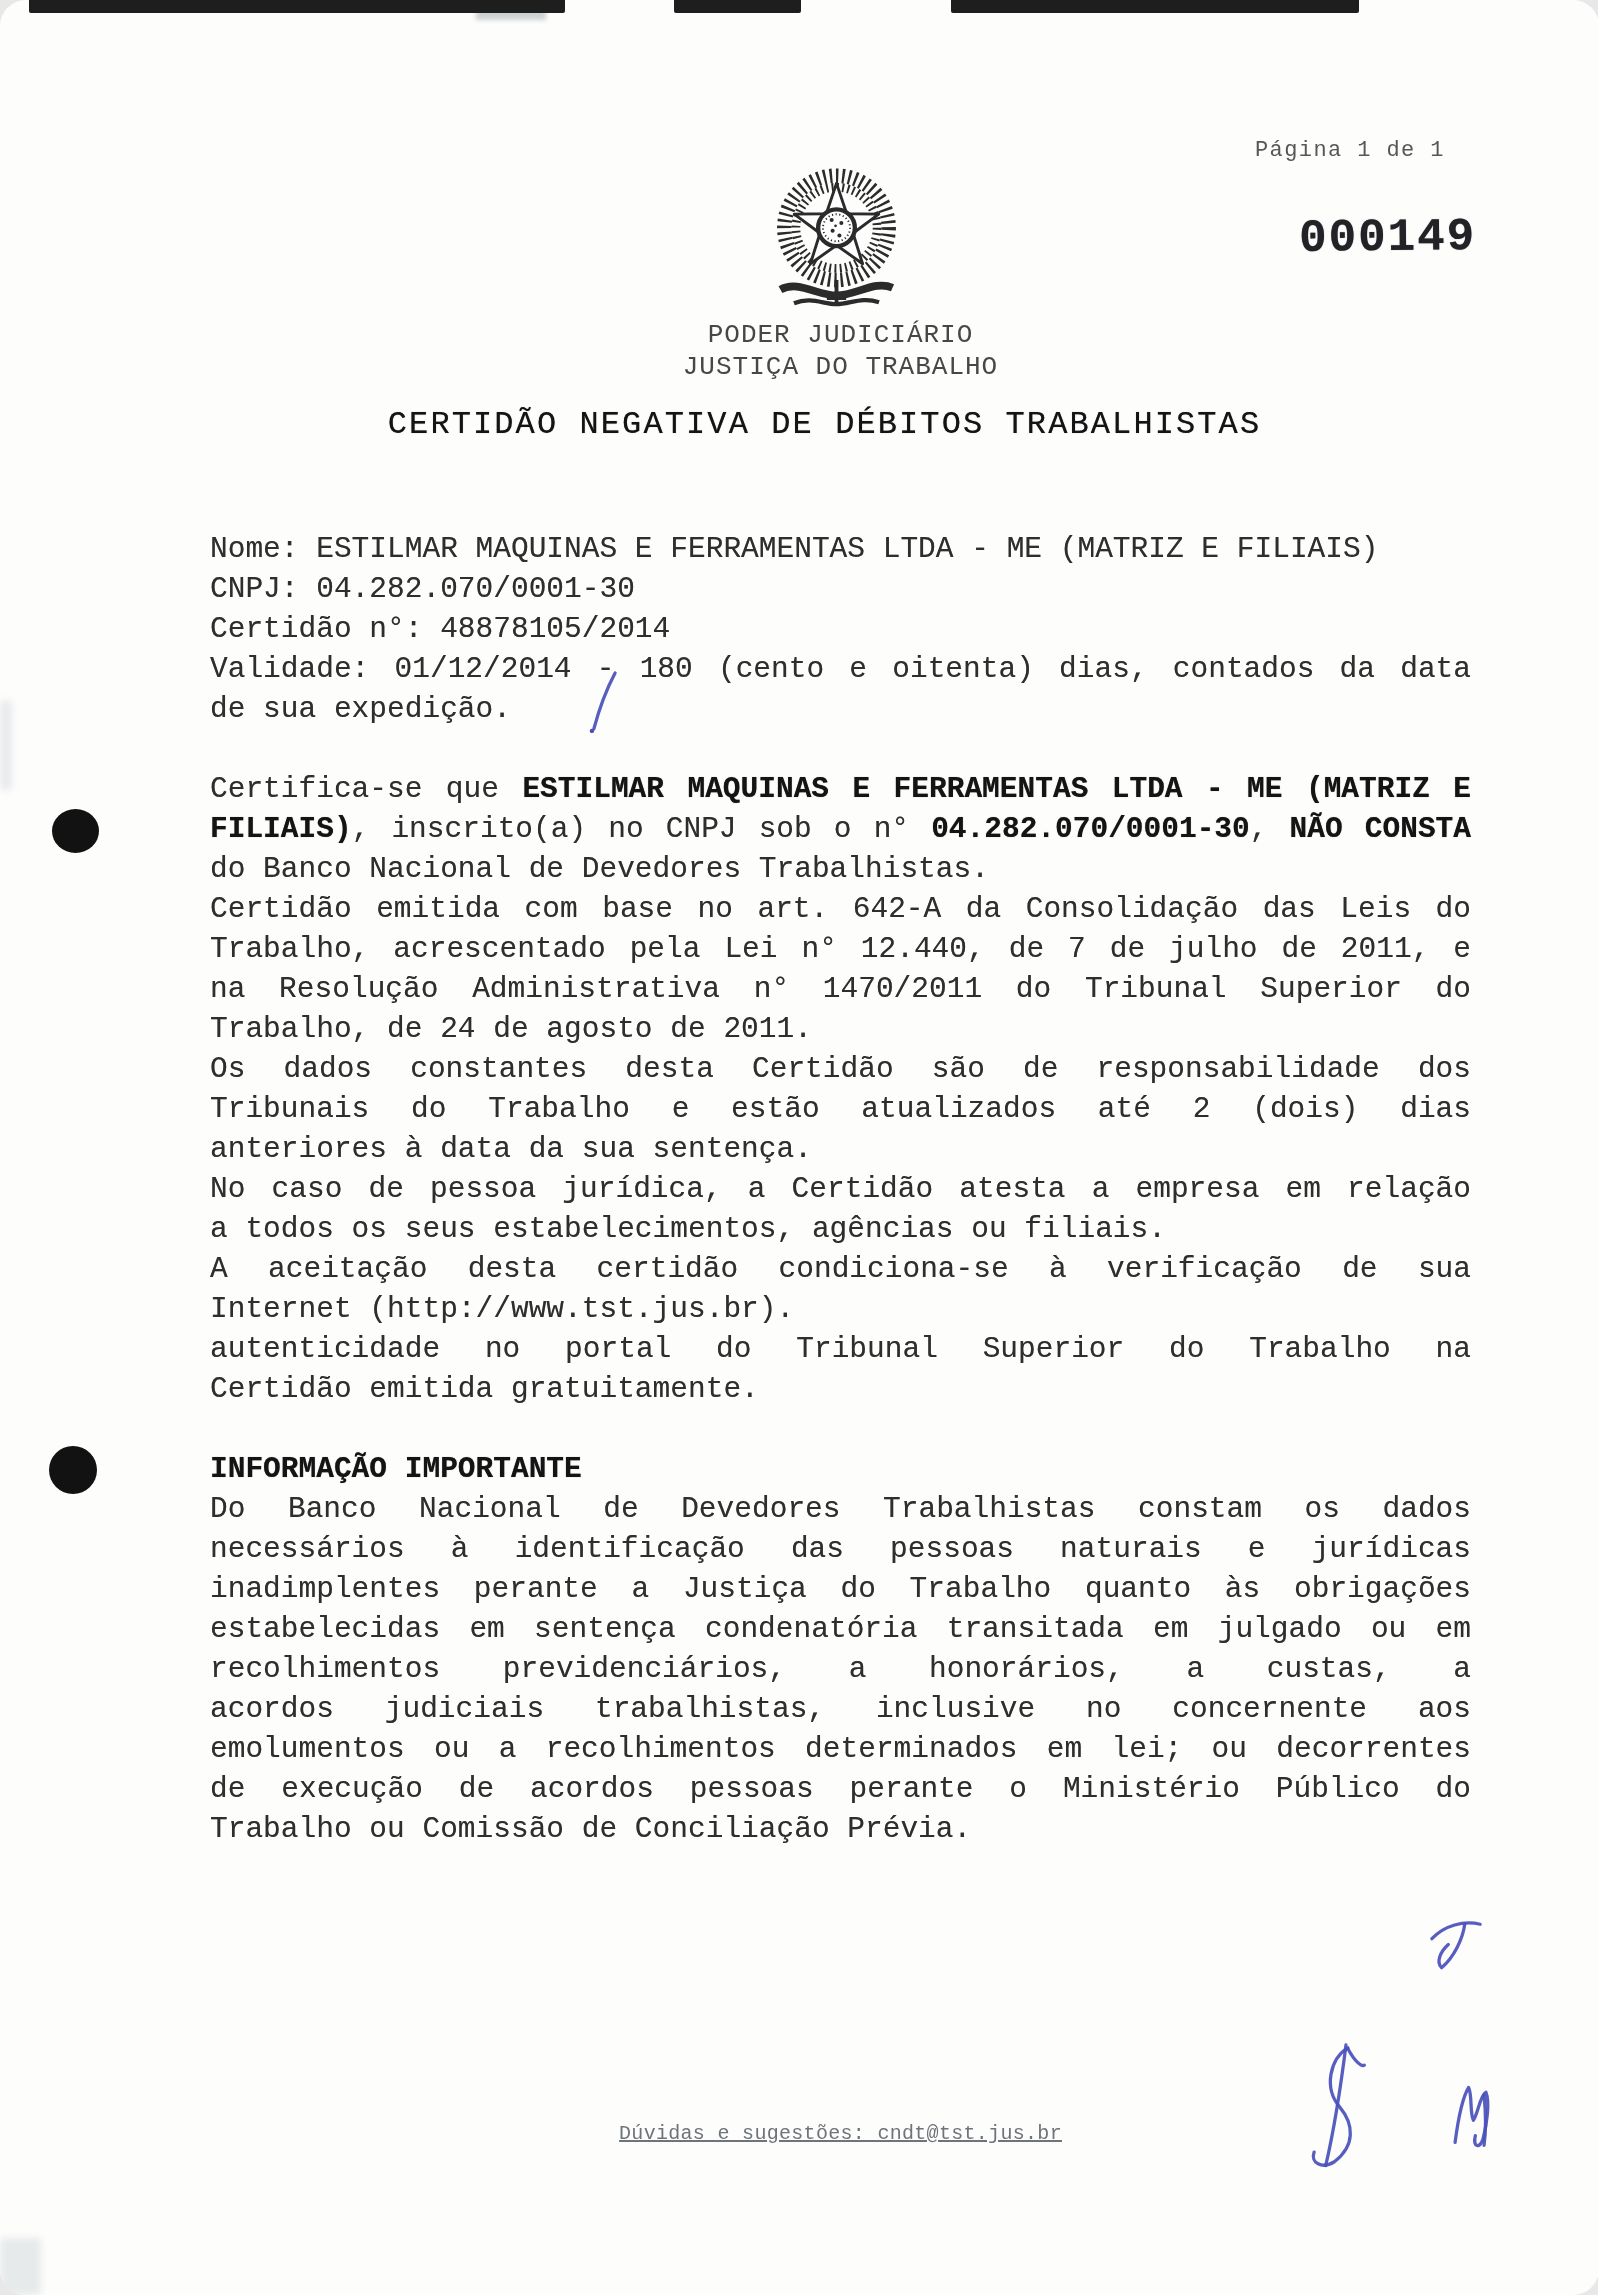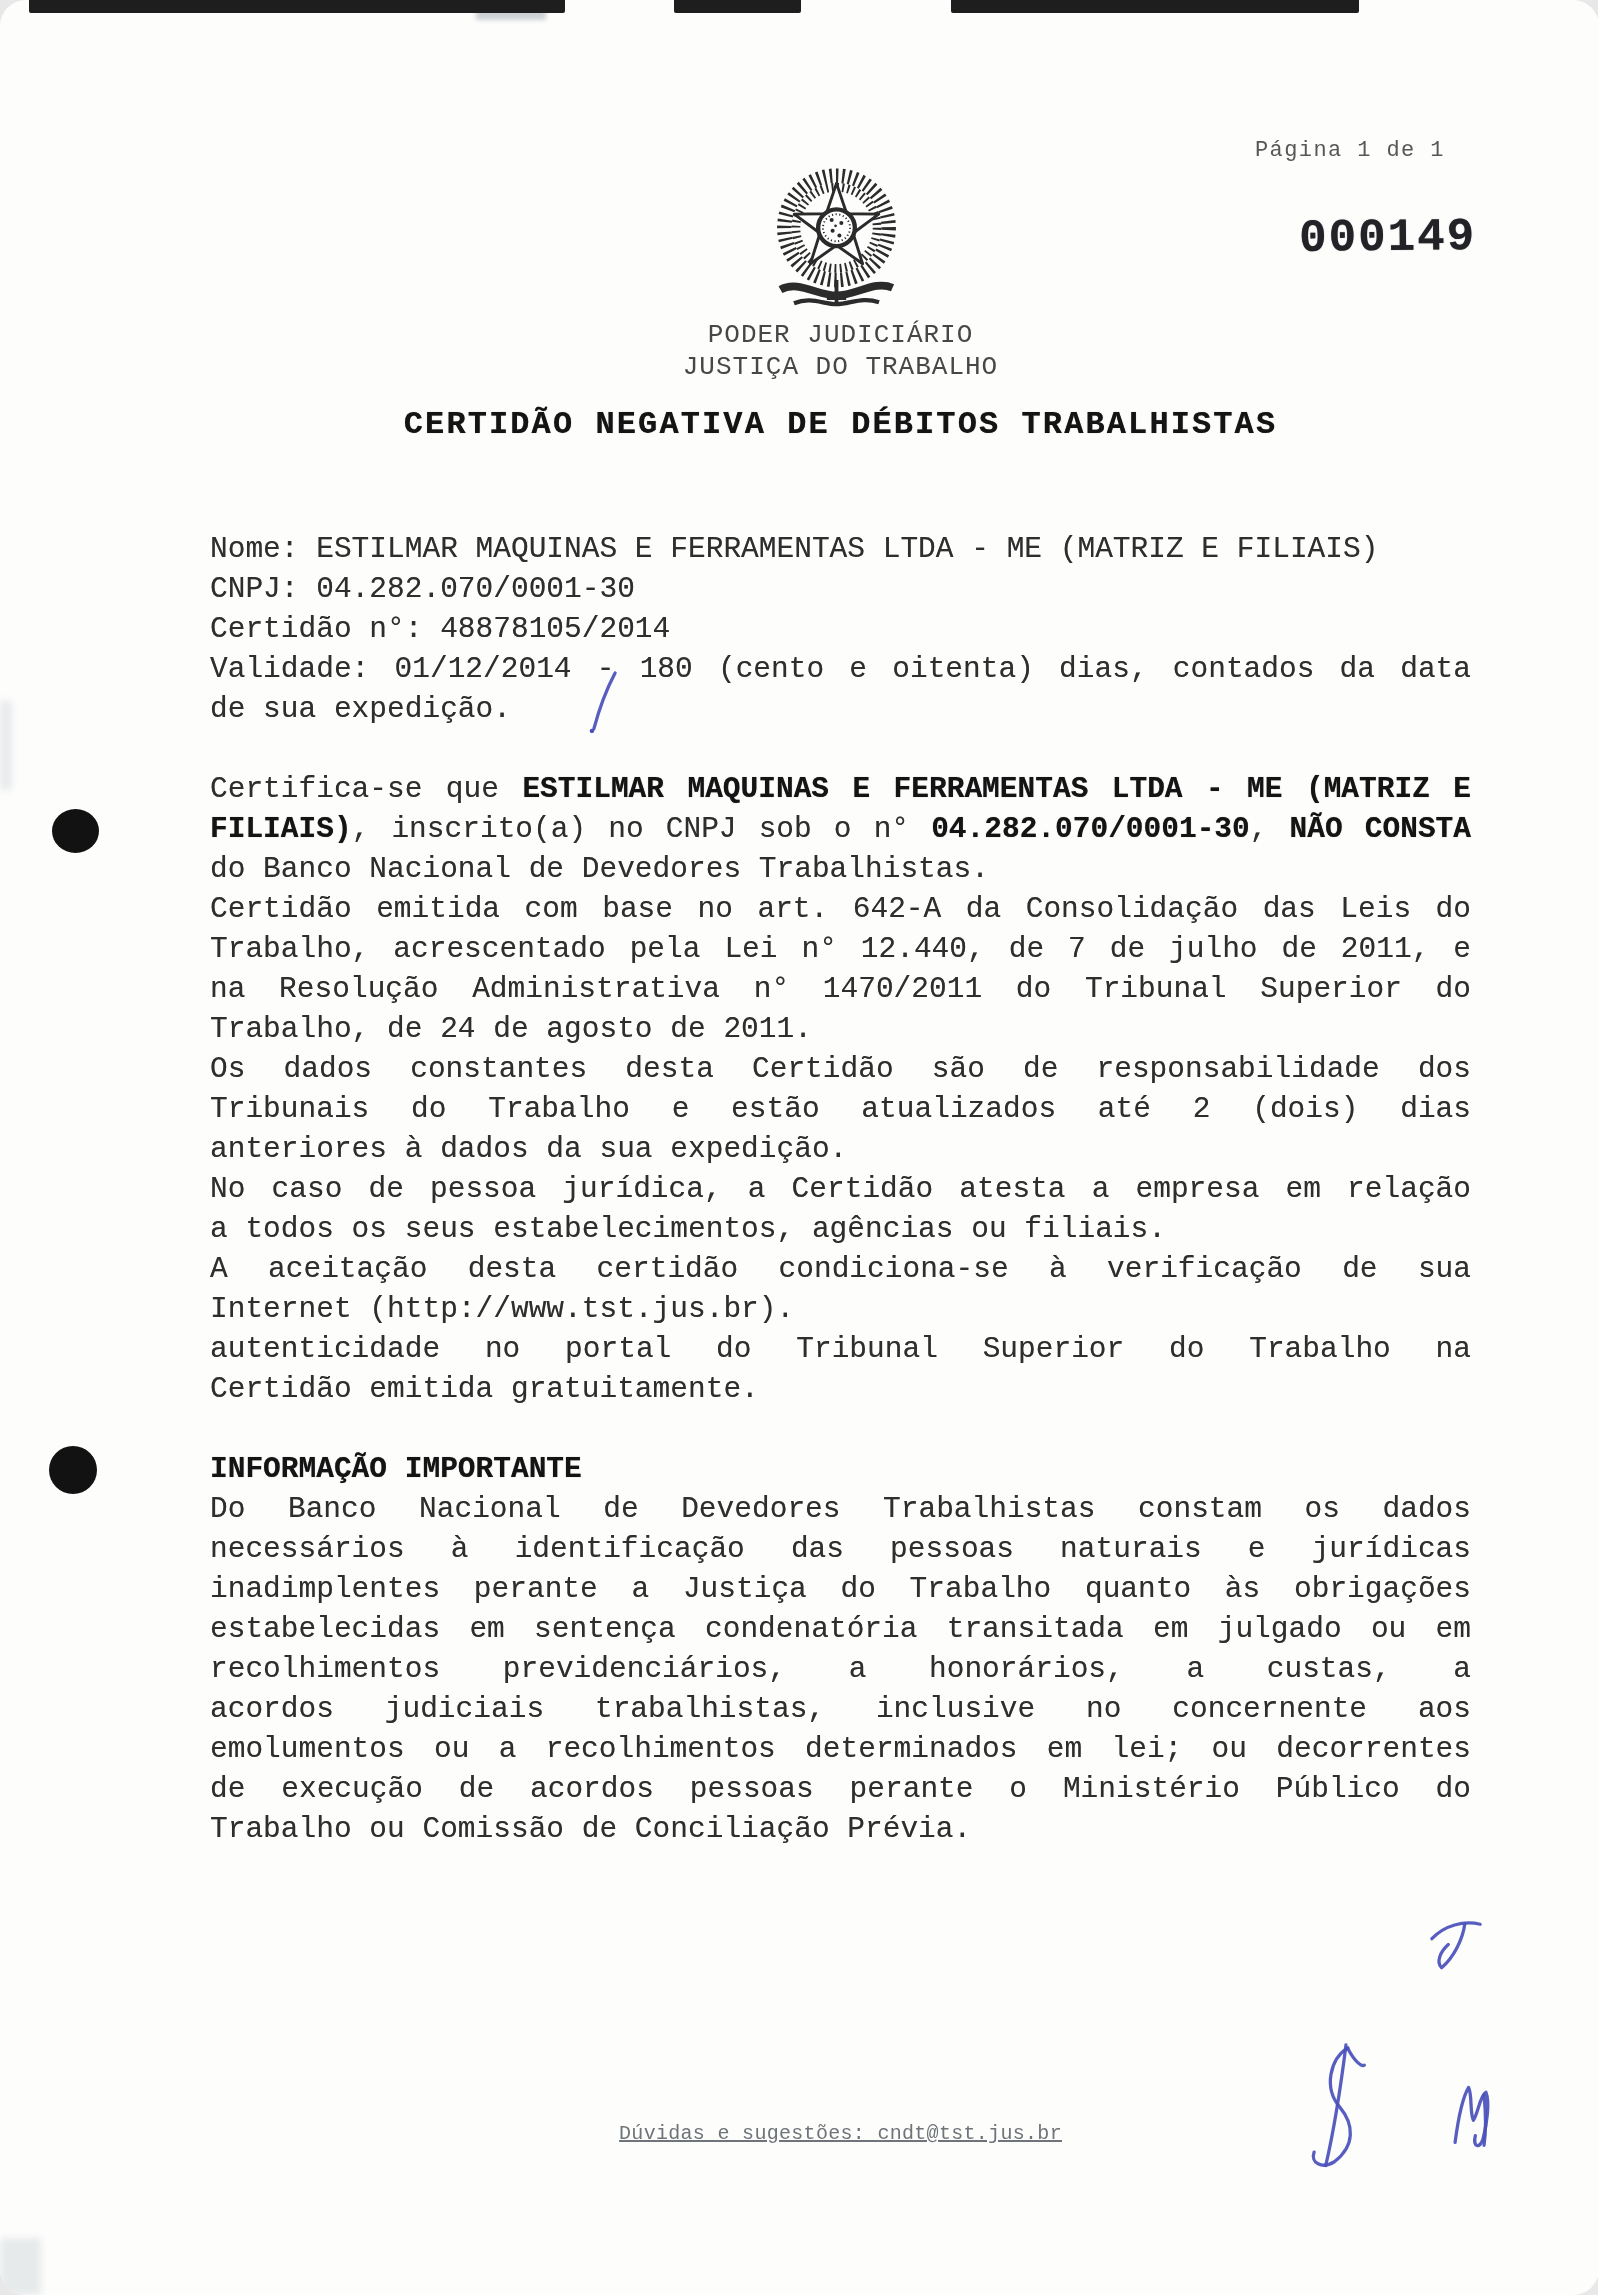--- a/index.html
+++ b/index.html
@@ -35,22 +35,22 @@
   .coat{position:absolute;left:765px;top:160px;}
   .coat .stroke{stroke:var(--emblem-ink,#2b2b2b);fill:none;}
   
   .org{
     position:absolute;left:210px;top:319px;width:1261px;
     text-align:center;font-size:26px;line-height:32px;
     color:var(--header-text,#474747);letter-spacing:1px;
   }
   
   .title{
-    position:absolute;left:210px;top:406px;width:1261px;margin:0;
-    text-align:center;font-size:32px;font-weight:bold;letter-spacing:2.1px;
+    position:absolute;left:194px;top:406px;width:1261px;margin:0;
+    text-align:center;font-size:32px;font-weight:normal;letter-spacing:2.1px;
     color:var(--ink-bold,#141414);
     text-shadow:0 0 0.7px rgba(10,10,10,.65);
   }
   
   .body{
     position:absolute;left:210px;top:529px;width:1261px;
     font-size:29.5px;line-height:40px;
     text-shadow:0 0 0.5px rgba(40,40,40,.45);
   }
   .line{height:40px;}
@@ -122,21 +122,21 @@
       <div class="line"><span>de sua expedição.</span></div>
       <div class="line just gap"><span>Certifica-se que </span><b>ESTILMAR MAQUINAS E FERRAMENTAS LTDA - ME (MATRIZ E</b></div>
       <div class="line just"><b>FILIAIS)</b><span>, inscrito(a) no CNPJ sob o n° </span><b>04.282.070/0001-30</b><span>, </span><b>NÃO CONSTA</b></div>
       <div class="line"><span>do Banco Nacional de Devedores Trabalhistas.</span></div>
       <div class="line just"><span>Certidão emitida com base no art. 642-A da Consolidação das Leis do</span></div>
       <div class="line just"><span>Trabalho, acrescentado pela Lei n° 12.440, de 7 de julho de 2011, e</span></div>
       <div class="line just"><span>na Resolução Administrativa n° 1470/2011 do Tribunal Superior do</span></div>
       <div class="line"><span>Trabalho, de 24 de agosto de 2011.</span></div>
       <div class="line just"><span>Os dados constantes desta Certidão são de responsabilidade dos</span></div>
       <div class="line just"><span>Tribunais do Trabalho e estão atualizados até 2 (dois) dias</span></div>
-      <div class="line"><span>anteriores à dados da sua expedição.</span></div>
+      <div class="line"><span>anteriores à data da sua sentença.</span></div>
       <div class="line just"><span>No caso de pessoa jurídica, a Certidão atesta a empresa em relação</span></div>
       <div class="line"><span>a todos os seus estabelecimentos, agências ou filiais.</span></div>
       <div class="line just"><span>A aceitação desta certidão condiciona-se à verificação de sua</span></div>
       <div class="line"><span>Internet (http://www.tst.jus.br).</span></div>
       <div class="line just"><span>autenticidade no portal do Tribunal Superior do Trabalho na</span></div>
       <div class="line"><span>Certidão emitida gratuitamente.</span></div>
       <div class="line gap"><b>INFORMAÇÃO IMPORTANTE</b></div>
       <div class="line just"><span>Do Banco Nacional de Devedores Trabalhistas constam os dados</span></div>
       <div class="line just"><span>necessários à identificação das pessoas naturais e jurídicas</span></div>
       <div class="line just"><span>inadimplentes perante a Justiça do Trabalho quanto às obrigações</span></div>

